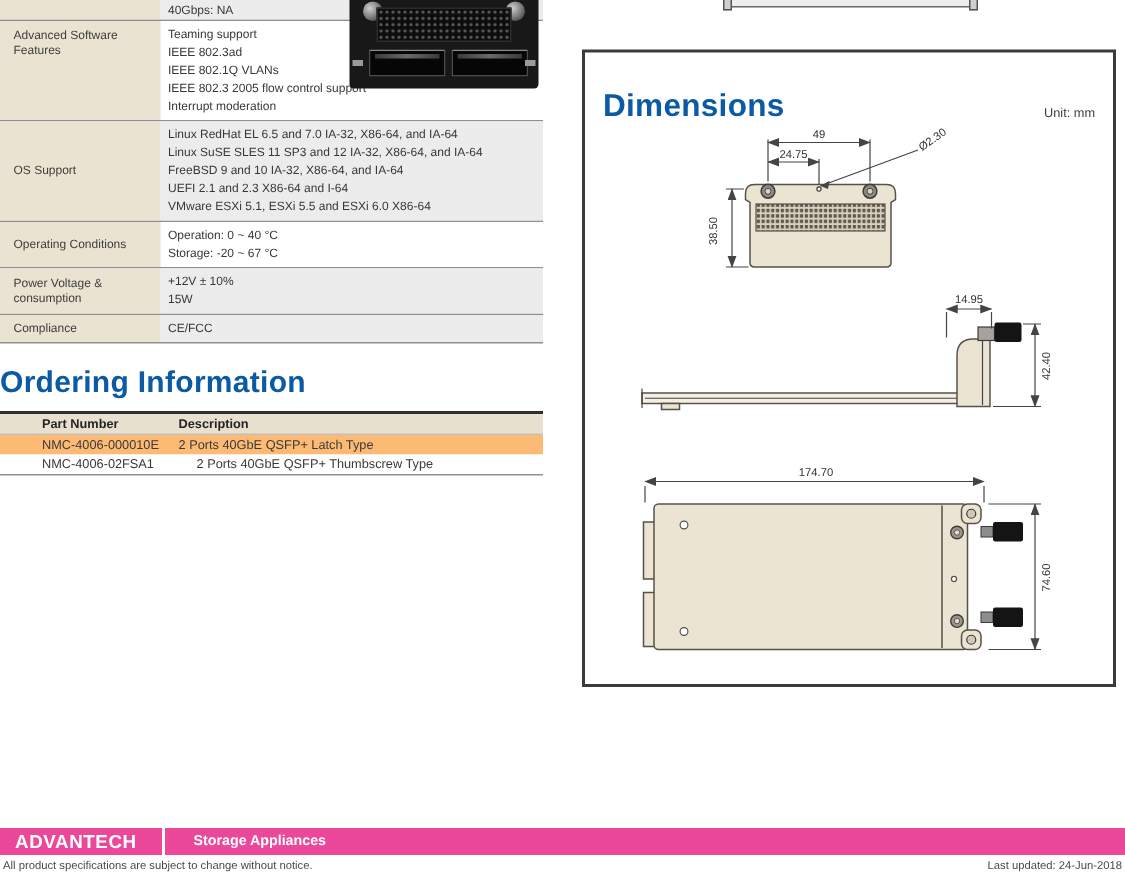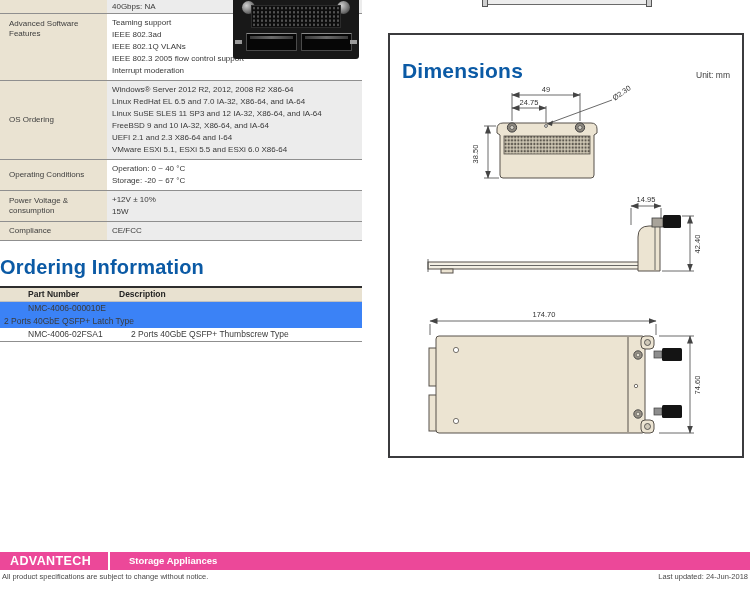--- a/index.html
+++ b/index.html
@@ -34,21 +34,21 @@
   .photo-port.l{left:13px;} .photo-port.r{left:68px;}
   .photo-port::after{content:"";position:absolute;left:3px;right:3px;top:2px;height:3px;
     background:linear-gradient(90deg,#3a3a3a,#6a6a6a,#3a3a3a);}
   .photo-tag{position:absolute;width:7px;height:4px;background:#9a9a9a;top:40px;}
   .photo-tag.l{left:2px;} .photo-tag.r{right:2px;}
   
   .order-title{margin:15px 0 7px 0;font-size:20px;font-weight:bold;color:#0b5aa5;letter-spacing:0.2px;}
   .order-table{width:362px;border-top:2px solid #2e2e2e;border-bottom:1px solid #8f8f8f;}
   .order-row{display:flex;}
   .order-row.head{background:#e8e1d0;border-bottom:1px solid #c0c0c0;font-weight:bold;color:#252525;}
-  .order-row.r0{background:#3b82f6;flex-direction:column;}
+  .order-row.r0{background:#fdba74;}
   .order-row.r1{background:#ffffff;gap:12px;}
   .order-cell{box-sizing:border-box;font-size:8.5px;line-height:13px;padding:0 4px 0 9px;}
   .order-cell.part{width:115px;padding-left:28px;}
   .order-cell.desc{flex:1;padding-left:4px;}
   
   .dim-box{position:absolute;left:388px;top:33px;width:356px;height:425px;border:2px solid #3b3b3d;box-sizing:border-box;background:#fff;}
   .dim-head{display:flex;justify-content:space-between;align-items:flex-end;padding:24px 12px 0 12px;}
   .dim-title{font-size:21px;font-weight:bold;color:#0b5aa5;letter-spacing:0.2px;}
   .dim-unit{font-size:8.5px;color:#3d3d3d;padding-bottom:3px;}
   .dim-svg{position:absolute;}
@@ -93,23 +93,22 @@
         <div class="spec-label">Advanced Software Features</div>
         <div class="spec-value">
           <div>Teaming support</div>
           <div>IEEE 802.3ad</div>
           <div>IEEE 802.1Q VLANs</div>
           <div>IEEE 802.3 2005 flow control support</div>
           <div>Interrupt moderation</div>
         </div>
       </div>
       <div class="spec-row shade">
-        <div class="spec-label">OS Ordering</div>
-        <div class="spec-value">
-          <div>Windows® Server 2012 R2, 2012, 2008 R2 X86-64</div>
+        <div class="spec-label">OS Support</div>
+        <div class="spec-value">
           <div>Linux RedHat EL 6.5 and 7.0 IA-32, X86-64, and IA-64</div>
           <div>Linux SuSE SLES 11 SP3 and 12 IA-32, X86-64, and IA-64</div>
           <div>FreeBSD 9 and 10 IA-32, X86-64, and IA-64</div>
           <div>UEFI 2.1 and 2.3 X86-64 and I-64</div>
           <div>VMware ESXi 5.1, ESXi 5.5 and ESXi 6.0 X86-64</div>
         </div>
       </div>
       <div class="spec-row">
         <div class="spec-label">Operating Conditions</div>
         <div class="spec-value">

